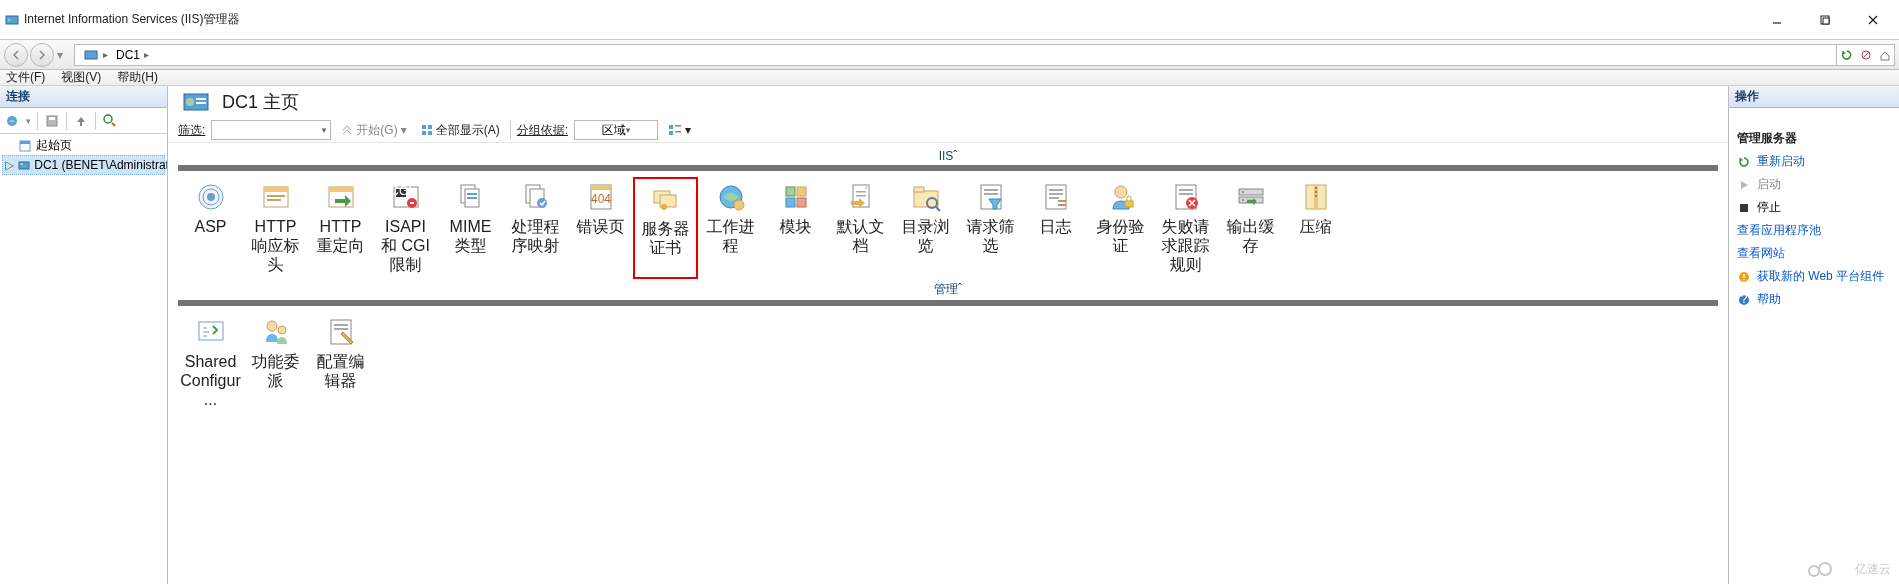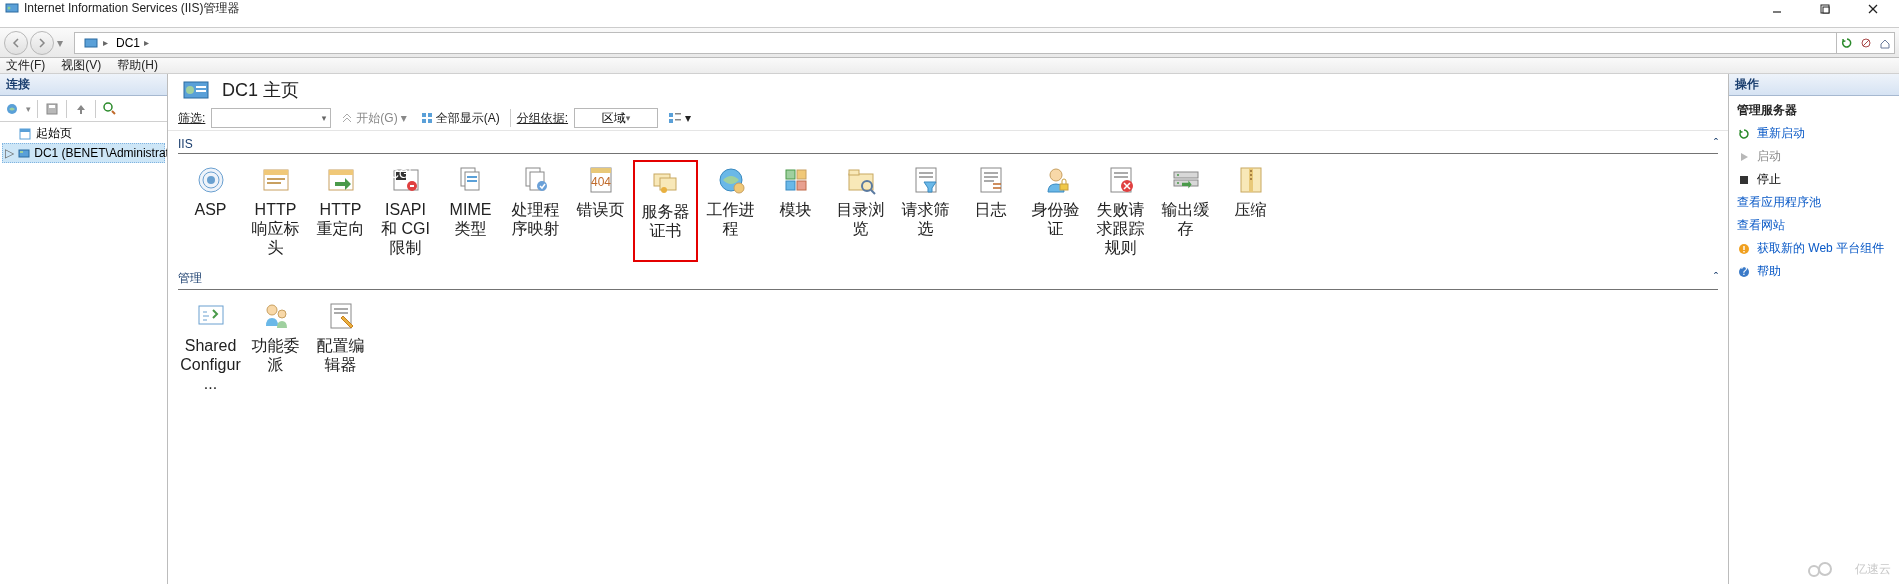--- a/index.html
+++ b/index.html
@@ -1,17 +1,17 @@
 <!DOCTYPE html>
 <html><head>
 <meta charset="utf-8">
 <style>
 * { box-sizing: border-box; font-family: "Microsoft YaHei", Tahoma, sans-serif; font-size: 12px; }
 body { margin: 0; background: #fff; width: 1899px; height: 584px; overflow: hidden; }
-.title-bar { height: 28px; background: #fff; border-bottom: 1px solid #ccc; display: flex; align-items: flex-start; padding: 0 4px; }
+.title-bar { height: 40px; background: #fff; border-bottom: 1px solid #ccc; display: flex; align-items: center; padding: 0 4px; }
 .title-bar .icon { width: 16px; height: 16px; margin-right: 4px; }
 .title-bar .title { flex: 1; color: #222; }
 .title-bar .win-btns { display: flex; gap: 20px; padding-right: 8px; }
 .win-btn { width: 28px; height: 18px; display: flex; align-items: center; justify-content: center; color: #333; }
 .nav-bar { height: 30px; background: linear-gradient(#fafafa,#e9e9e9); border-bottom: 1px solid #bcbcbc; display: flex; align-items: center; padding: 0 4px; }
 .nav-arrows { display: flex; gap: 2px; }
 .nav-arrow { width: 24px; height: 24px; border-radius: 50%; background: linear-gradient(#f8f8f8,#e0e0e0); border: 1px solid #b8b8b8; display: flex; align-items: center; justify-content: center; color: #888; }
 .nav-dd { width: 12px; text-align: center; color: #888; }
 .breadcrumb { margin-left: 8px; height: 22px; flex: 1; background: #fff; border: 1px solid #bcbcbc; display: flex; align-items: center; padding: 0 4px; }
 .breadcrumb .crumb { padding: 0 4px; display: flex; align-items: center; gap: 4px; }
@@ -37,29 +37,29 @@
 .main-title { font-size: 18px; color: #222; }
 .filter-bar { display: flex; align-items: center; padding: 2px 10px; gap: 6px; border-bottom: 1px solid #e5e5e5; }
 .filter-label { color: #222; text-decoration: underline; }
 .filter-combo { height: 20px; border: 1px solid #b8b8b8; background: #fff; padding: 0 4px; display: flex; align-items: center; }
 .filter-combo.w120 { width: 120px; justify-content: space-between; }
 .filter-combo.w70 { width: 84px; justify-content: center; }
 .filter-btn { height: 20px; display: flex; align-items: center; gap: 3px; color: #888; padding: 0 4px; }
 .filter-btn.active { color: #222; }
 .filter-sep { width: 1px; height: 18px; background: #ccc; }
 .content { flex: 1; padding: 4px 10px; overflow: auto; position: relative; }
-.group-hdr { color: #1a3e6e; border-bottom: 1px solid #737373; padding: 2px 0; margin-bottom: 6px; display: flex; justify-content: space-between; align-items: center; }
+.group-hdr { color: #1a3e6e; border-bottom: 6px solid #737373; padding: 2px 0; margin-bottom: 6px; display: flex; justify-content: center; align-items: center; }
 .group-hdr .collapse-ic { color: #1a3e6e; }
 .icon-grid { display: flex; flex-wrap: wrap; }
 .feature { width: 65px; display: flex; flex-direction: column; align-items: center; text-align: center; padding: 4px 2px; gap: 4px; }
 .feature .fi { width: 32px; height: 32px; display: flex; align-items: center; justify-content: center; }
 .feature .lbl { font-size: 16px; line-height: 1.2; color: #222; word-break: break-word; }
 .feature.highlighted { border: 2px solid #e40000; }
 .actions { width: 170px; background: #fff; display: flex; flex-direction: column; }
-.action-list { padding: 6px 8px; display: flex; flex-direction: column; gap: 6px; }
+.action-list { padding: 22px 8px; display: flex; flex-direction: column; gap: 6px; }
 .act-group-hdr { font-weight: bold; color: #222; }
 .act-item { display: flex; align-items: center; gap: 6px; }
 .act-item.link { color: #0858c6; }
 .act-ic { width: 14px; height: 14px; display: flex; align-items: center; justify-content: center; }
 .watermark { position: absolute; right: 8px; bottom: 6px; color: #c8c8c8; font-size: 16px; display: flex; align-items: center; gap: 20px; }
 
 svg { display: block; }
 </style>
 </head>
 <body>
@@ -362,20 +362,32 @@
                 <rect x="17" y="6" width="9" height="9" fill="#f0c878" stroke="#c8a060"></rect>
                 <rect x="6" y="17" width="9" height="9" fill="#6ab8e8" stroke="#3a8ac0"></rect>
                 <rect x="17" y="17" width="9" height="9" fill="#e8a090" stroke="#c06a4a"></rect>
               </svg>
             </div>
             <div class="lbl">模块</div>
           </div>
           <div class="feature">
             <div class="fi">
               <svg width="32" height="32">
+                <rect x="8" y="4" width="16" height="22" fill="#fff" stroke="#888"></rect>
+                <path d="M20 4 L24 8 L20 8 Z" fill="#d8d8d8"></path>
+                <rect x="11" y="10" width="10" height="1.5" fill="#aaa"></rect>
+                <rect x="11" y="14" width="10" height="1.5" fill="#aaa"></rect>
+                <path d="M6 20 L14 20 L14 17 L20 22 L14 27 L14 24 L6 24 Z" fill="#e8b040"></path>
+              </svg>
+            </div>
+            <div class="lbl">默认文档</div>
+          </div>
+          <div class="feature">
+            <div class="fi">
+              <svg width="32" height="32">
                 <rect x="4" y="10" width="24" height="16" fill="#f8e8b8" stroke="#c8a860"></rect>
                 <rect x="4" y="6" width="10" height="5" fill="#f8e8b8" stroke="#c8a860"></rect>
                 <circle cx="22" cy="22" r="5" fill="none" stroke="#5a7aa0" stroke-width="2"></circle>
                 <path d="M26 26 L30 30" stroke="#5a7aa0" stroke-width="2"></path>
               </svg>
             </div>
             <div class="lbl">目录浏览</div>
           </div>
           <div class="feature">
             <div class="fi">
@@ -442,21 +454,21 @@
                 <rect x="14" y="4" width="4" height="24" fill="#e8c878"></rect>
                 <rect x="15" y="6" width="2" height="2" fill="#a88040"></rect>
                 <rect x="15" y="10" width="2" height="2" fill="#a88040"></rect>
                 <rect x="15" y="14" width="2" height="2" fill="#a88040"></rect>
               </svg>
             </div>
             <div class="lbl">压缩</div>
           </div>
         </div>
 
-      <div class="group-hdr" style="margin-top:6px">
+      <div class="group-hdr" style="margin-top:0">
         <span>管理</span>
         <span class="collapse-ic">ˆ</span>
       </div>
       <div class="icon-grid" id="grid-mgmt">
           <div class="feature">
             <div class="fi">
               <svg width="32" height="32">
                 <rect x="4" y="6" width="24" height="18" fill="#fff" stroke="#6aa0d0"></rect>
                 <path d="M8 12 L12 12 M8 16 L14 16 M8 20 L12 20" stroke="#6aa0d0"></path>
                 <path d="M18 10 L22 14 L18 18" fill="none" stroke="#4a9a4a" stroke-width="2"></path>

